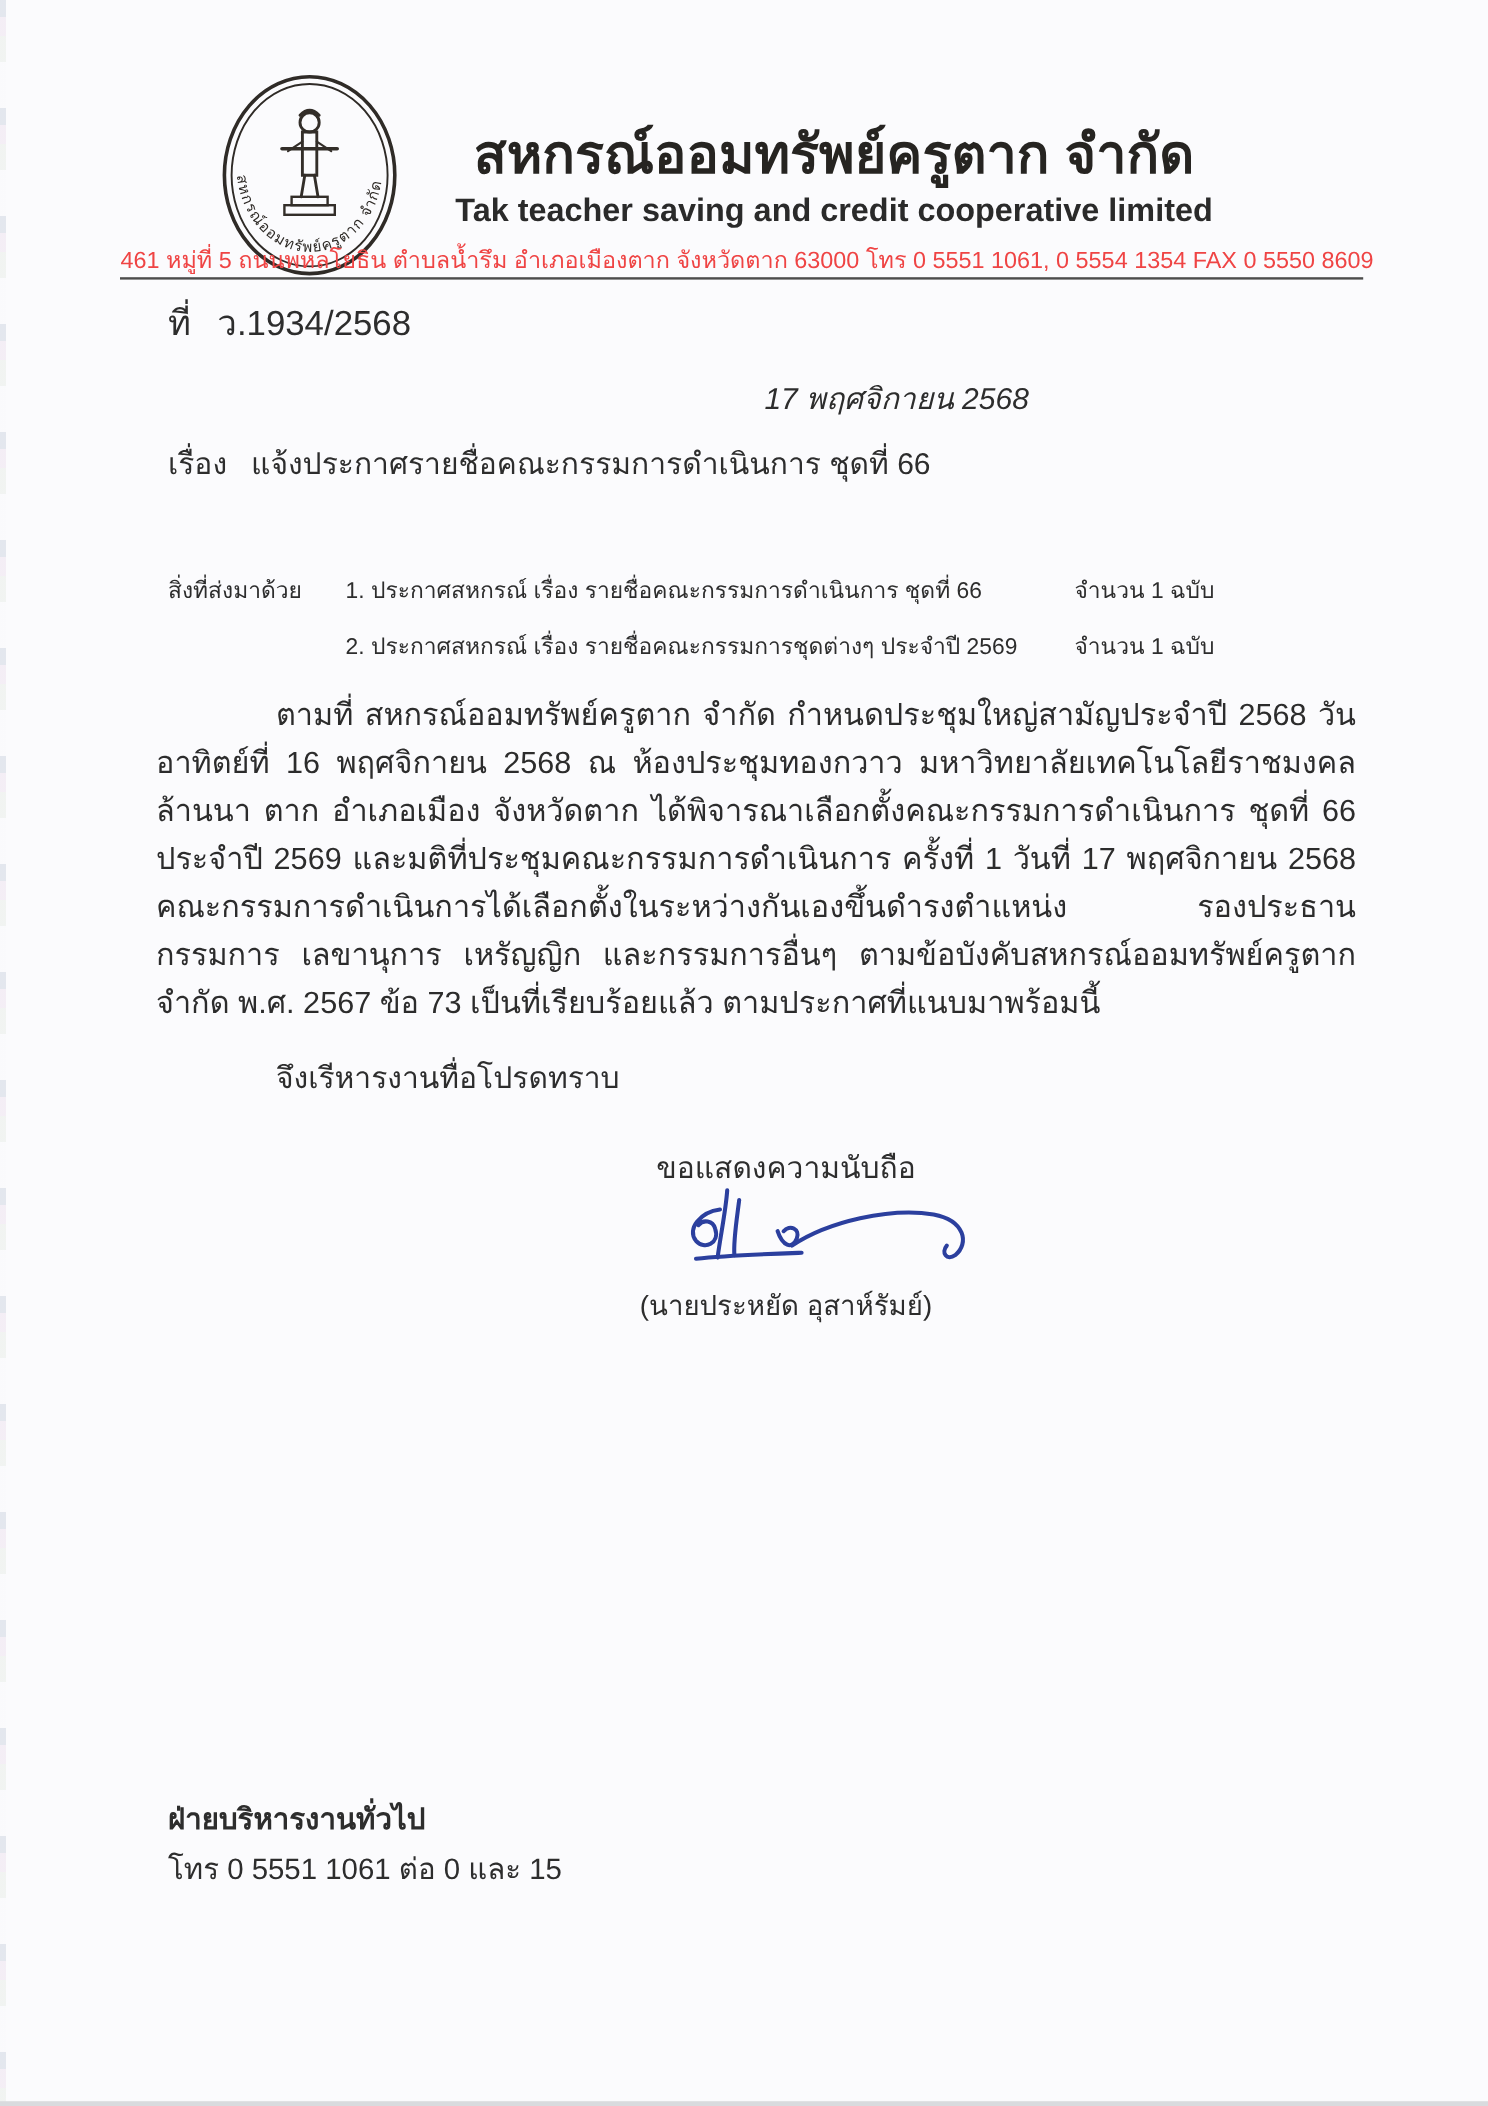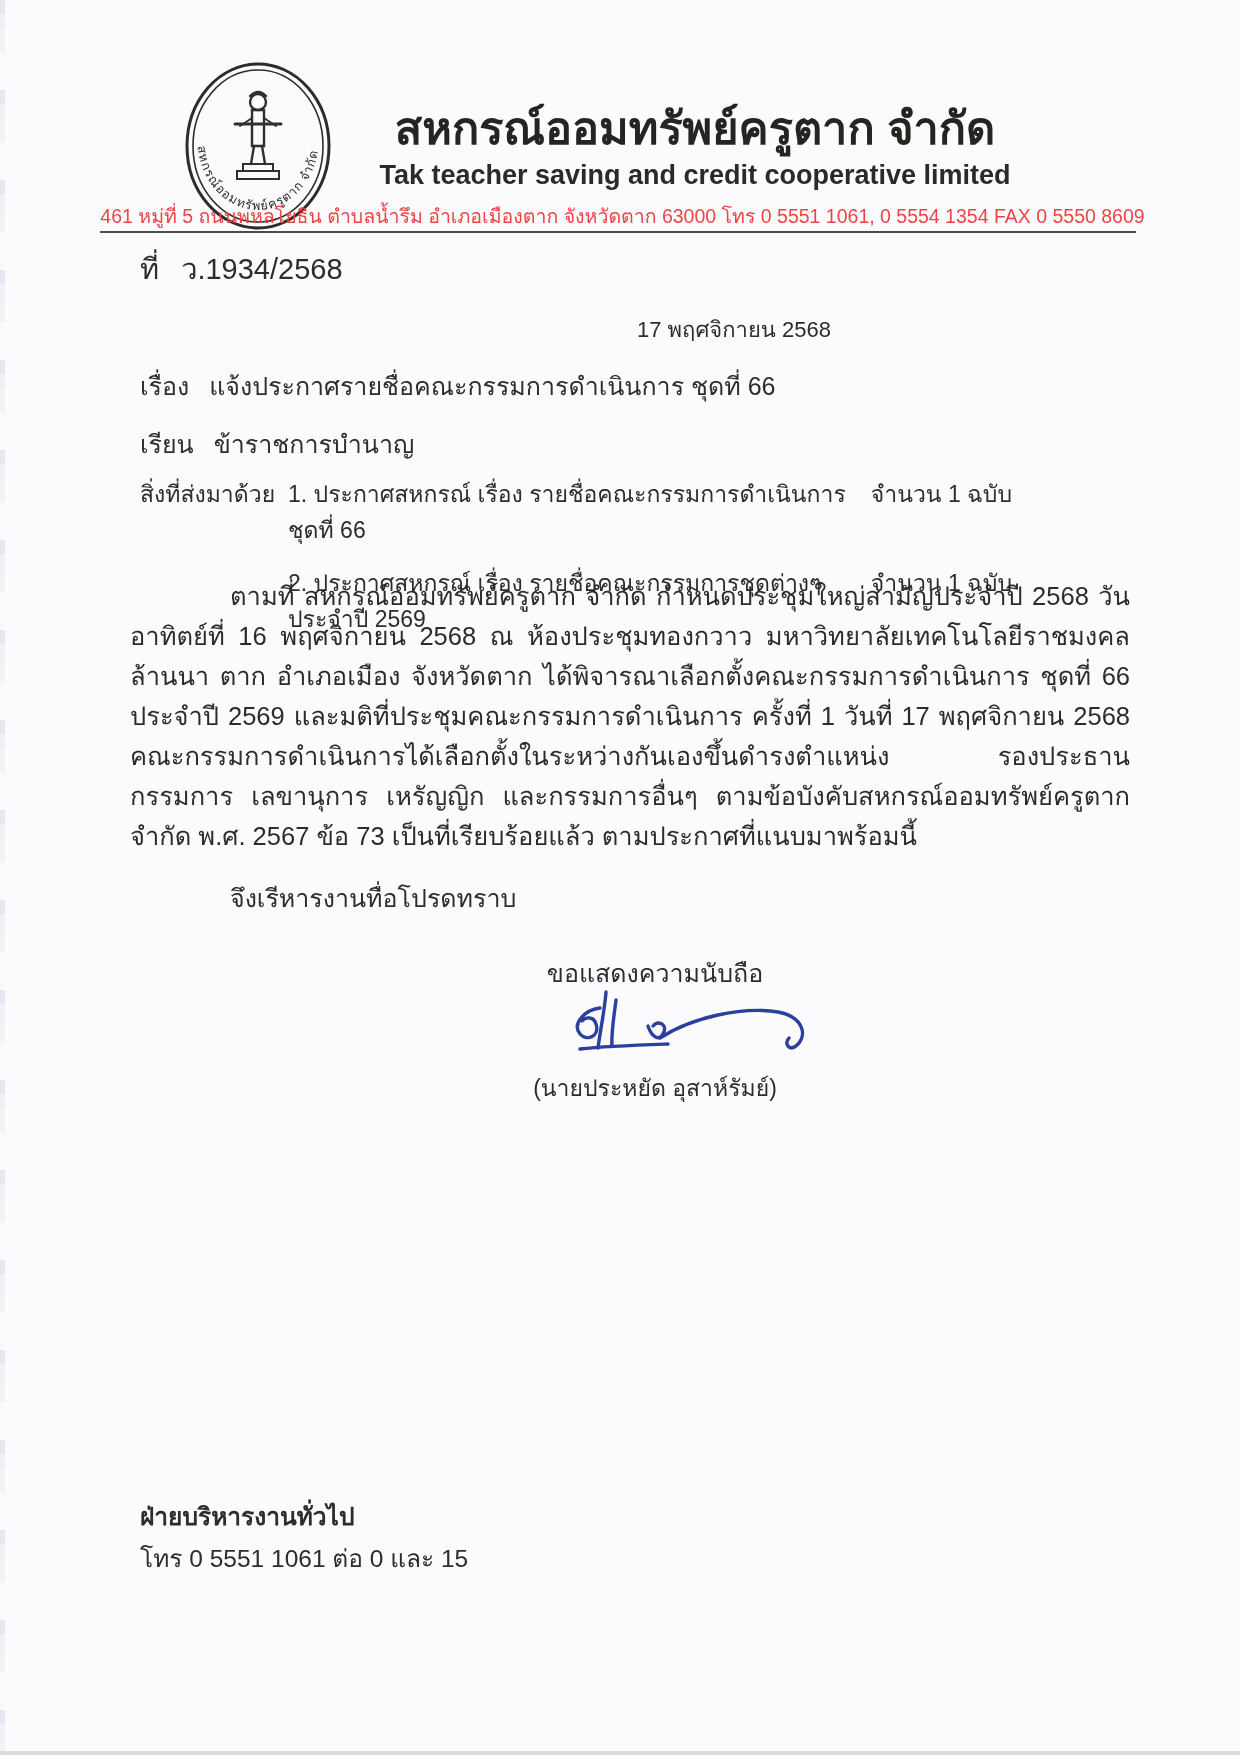--- a/index.html
+++ b/index.html
@@ -21,27 +21,27 @@
   .org-th{left:350px;top:92px;width:690px;text-align:center;
     font-size:45px;font-weight:bold;letter-spacing:0px;color:#262421;}
   .org-en{left:330px;top:160px;width:730px;text-align:center;
     font-size:27px;font-weight:600;color:#2a2a2a;}
   .addr{left:100px;top:201px;width:1045px;text-align:center;
     font-size:19.5px;color:#ef4444;white-space:nowrap;}
   .rule{left:100px;top:231px;width:1036px;height:2px;background:#4c4c4c;}
 
   .ref{left:140px;top:246px;font-size:29px;}
   .ref .lbl{margin-right:22px;}
-  .dateline{left:637px;top:312px;font-size:22px;}
+  .dateline{left:637px;top:312px;font-size:25px;font-style:italic;}
   .subject{left:140px;top:366px;font-size:25px;}
   .subject .lbl{margin-right:20px;}
   .toline{left:140px;top:424px;font-size:25px;}
   .toline .lbl{margin-right:20px;}
 
-  .enc{left:140px;top:476px;width:872px;font-size:23px;}
+  .enc{left:140px;top:476px;width:872px;font-size:19px;}
   .enc-row{display:flex;align-items:baseline;margin-bottom:17px;}
   .enc-label{flex:0 0 148px;}
   .enc-spacer{flex:0 0 148px;}
   .enc-count{margin-left:auto;padding-left:20px;white-space:nowrap;}
 
   .body-par{left:130px;top:576px;width:1000px;font-size:25.5px;line-height:40px;
     text-align:justify;text-indent:100px;color:#2c2c2c;}
   .closing{left:230px;top:878px;font-size:25px;}
   .salutation{left:355px;top:953px;width:600px;text-align:center;font-size:25px;}
   .signature{left:556px;top:986px;width:268px;height:84px;}
@@ -87,23 +87,20 @@
   <div class="abs ref">
     <span class="lbl">ที่</span><span>ว.1934/2568</span>
   </div>
 
   <div class="abs dateline">17 พฤศจิกายน 2568</div>
 
   <div class="abs subject">
     <span class="lbl">เรื่อง</span><span>แจ้งประกาศรายชื่อคณะกรรมการดำเนินการ ชุดที่ 66</span>
   </div>
 
-  <div class="abs toline">
-    <span class="lbl">เรียน</span><span>ข้าราชการบำนาญ</span>
-  </div>
 
   <div class="abs enc">
     <div class="enc-row">
       <span class="enc-label">สิ่งที่ส่งมาด้วย</span>
       <span>1. ประกาศสหกรณ์ เรื่อง รายชื่อคณะกรรมการดำเนินการ ชุดที่ 66</span>
       <span class="enc-count">จำนวน 1 ฉบับ</span>
     </div>
     <div class="enc-row">
       <span class="enc-spacer"></span>
       <span>2. ประกาศสหกรณ์ เรื่อง รายชื่อคณะกรรมการชุดต่างๆ ประจำปี 2569</span>

